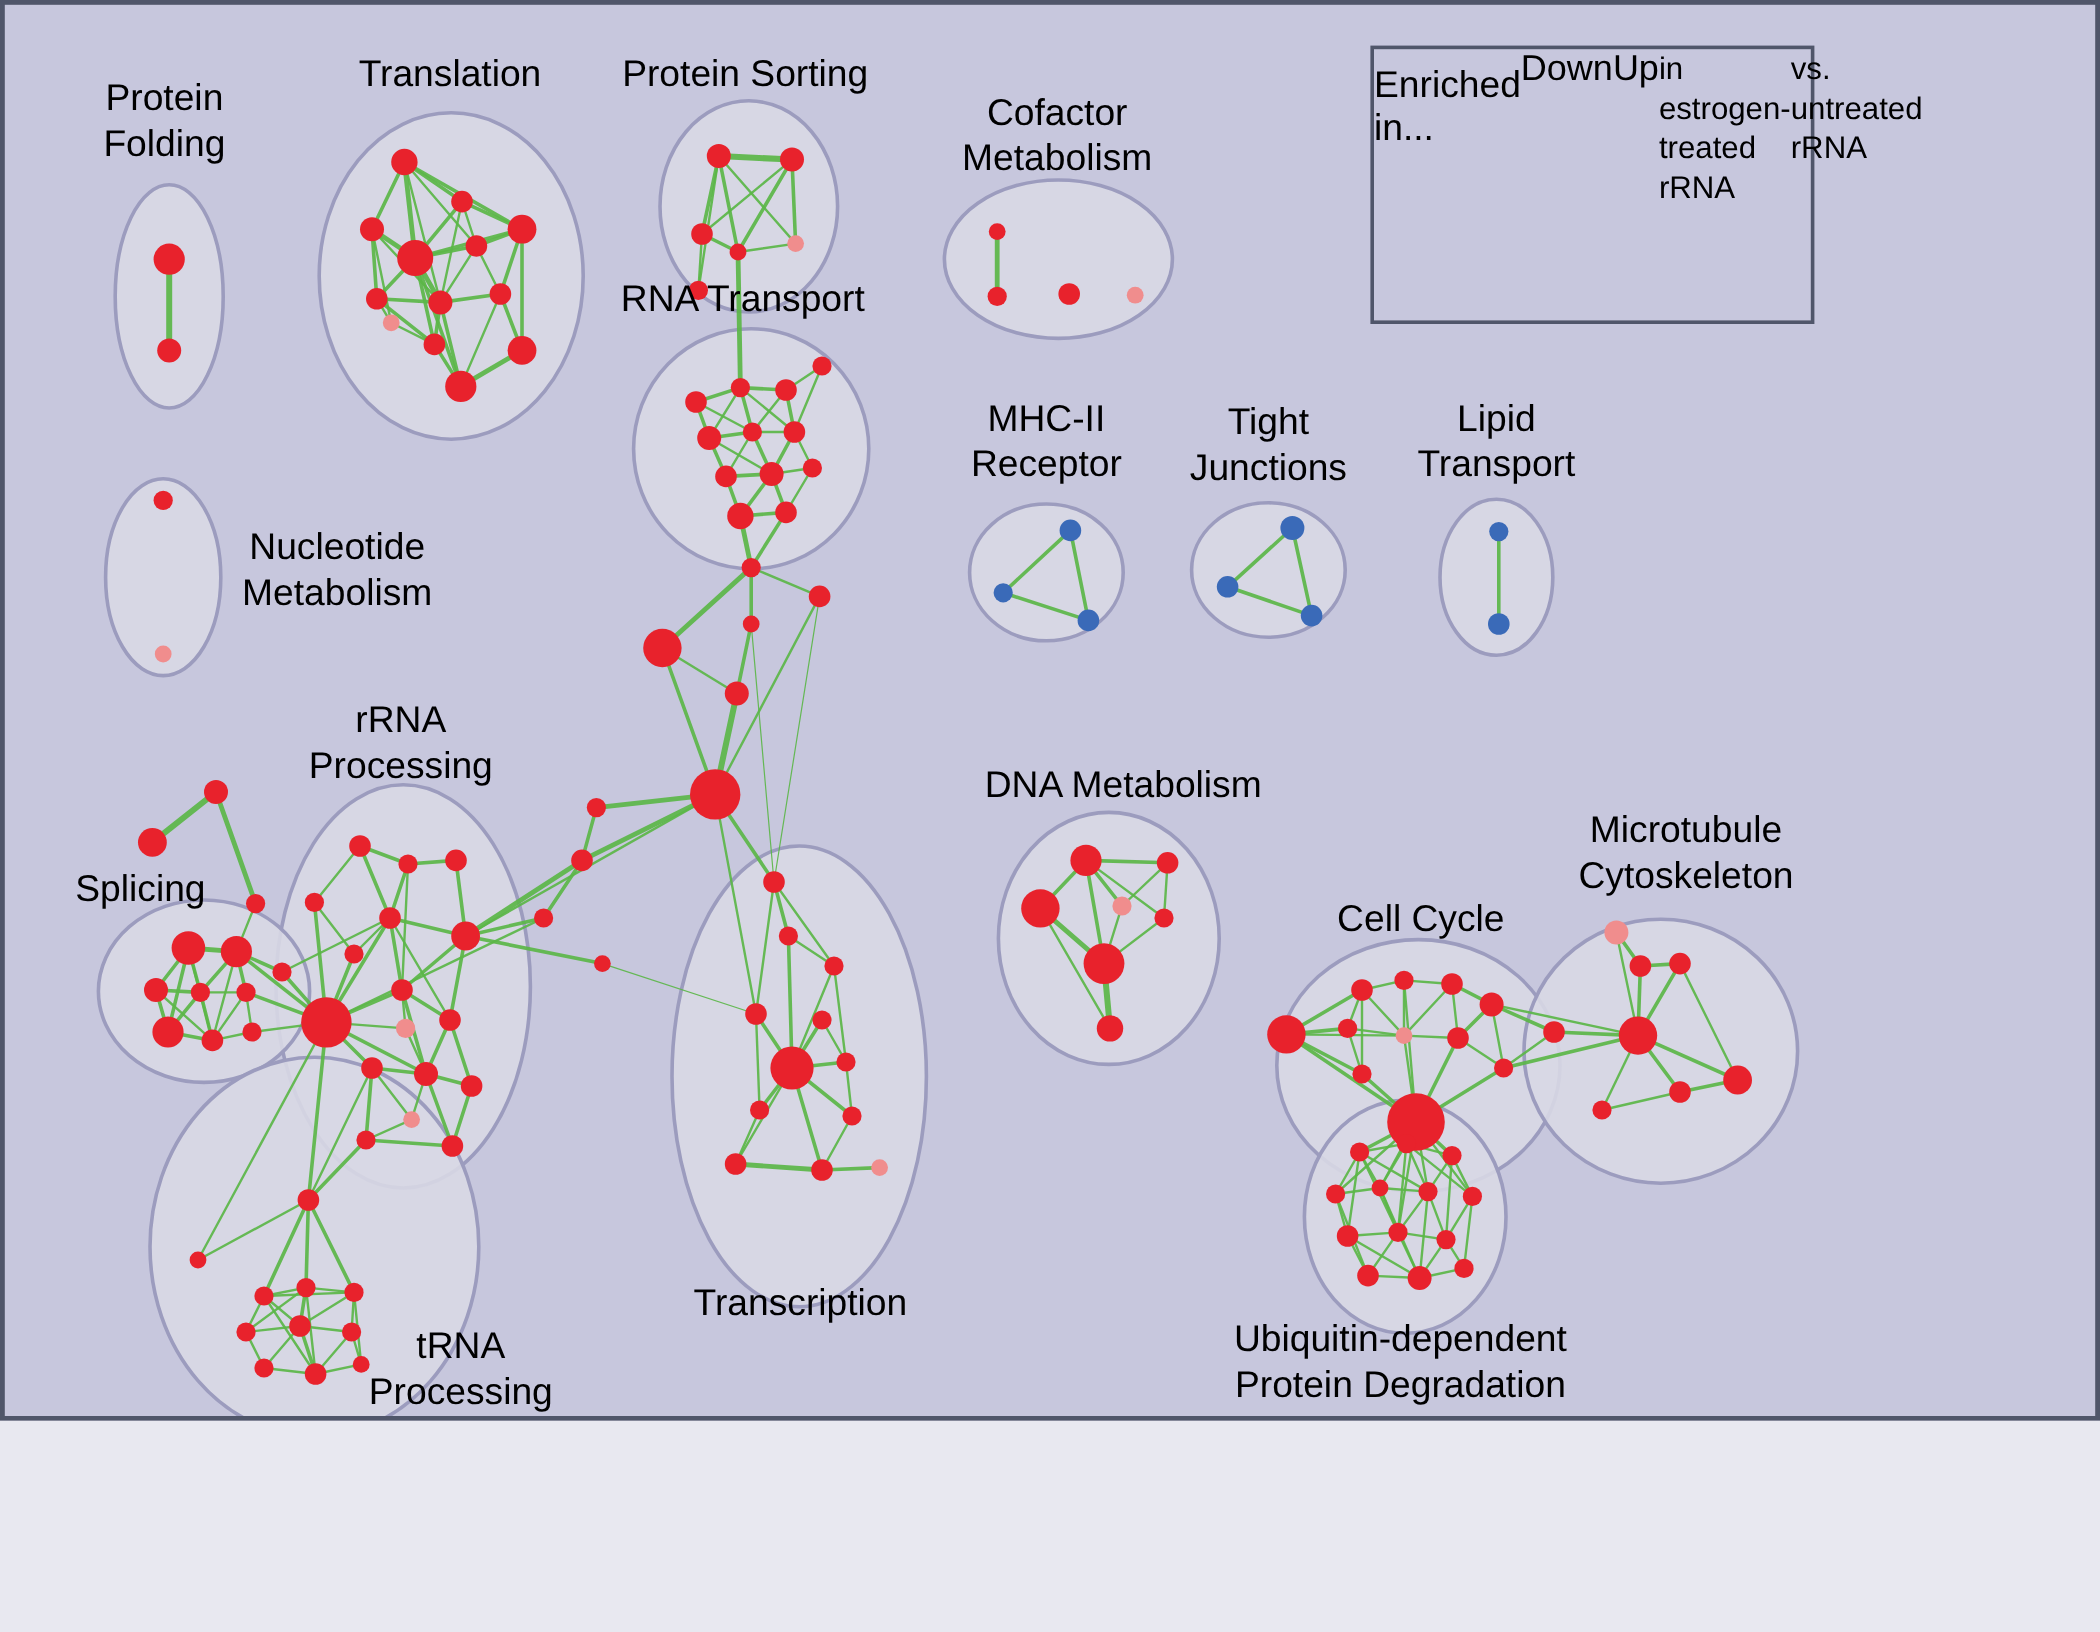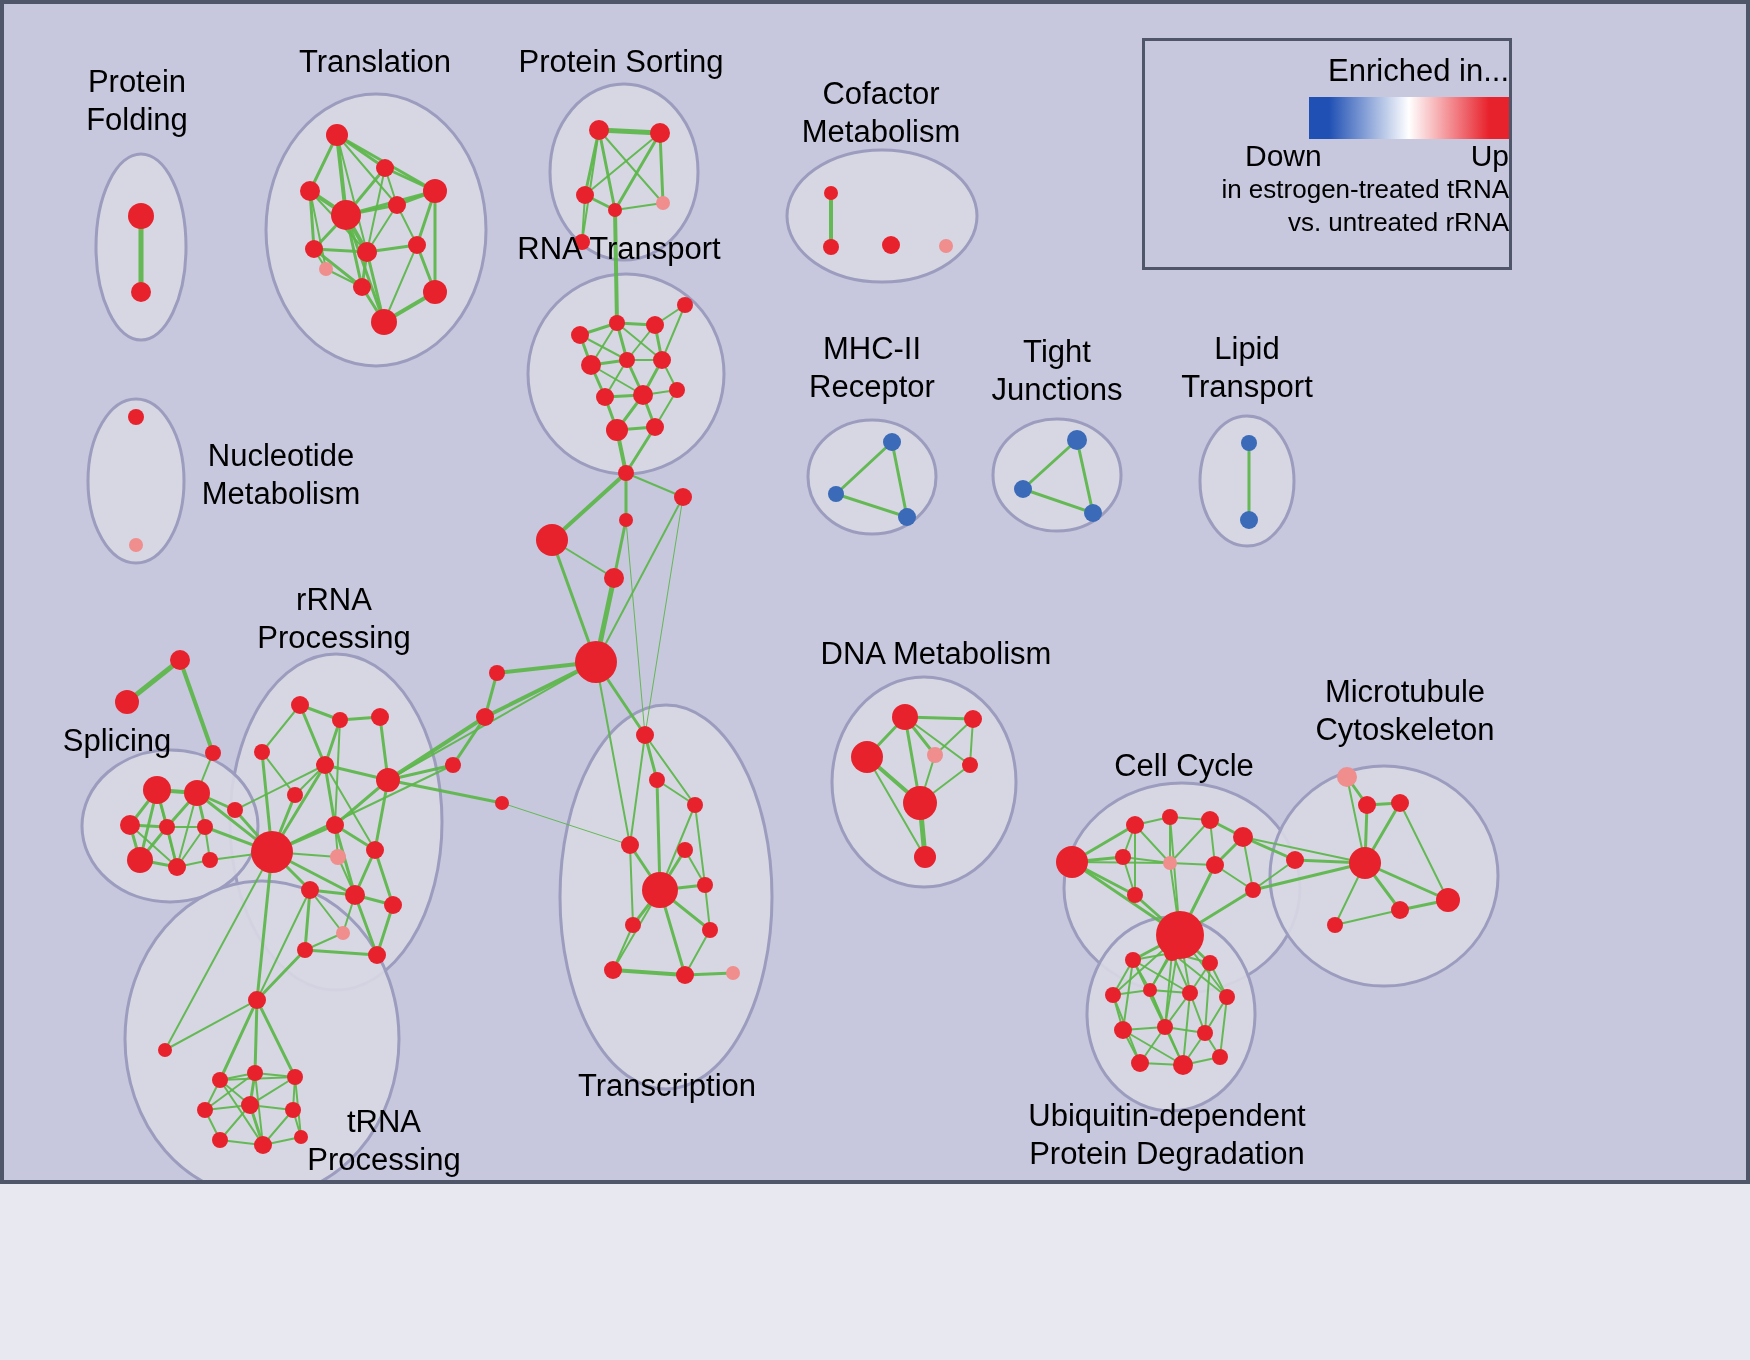--- a/index.html
+++ b/index.html
@@ -1,20 +1,20 @@
 <!DOCTYPE html>
 <html><head>
 <meta charset="utf-8">
 <style>
   html,body{margin:0;padding:0;background:#e8e8f0;}
   body{font-family:"Liberation Sans",sans-serif;}
   #figure{position:relative;width:1750px;height:1184px;box-sizing:border-box;border:4px solid #be185d;overflow:hidden;}
   #network{position:absolute;left:0;top:0;}
   text.cluster-label{font-size:31px;fill:#000;text-anchor:middle;}
-  #legend{position:absolute;left:1138px;top:34px;width:370px;height:232px;box-sizing:border-box;border:3px solid #50566a;display:flex;flex-direction:column;align-items:flex-end;}
+  #legend{position:absolute;left:1138px;top:34px;width:370px;height:232px;box-sizing:border-box;border:3px solid #50566a;display:flex;flex-direction:row;align-items:flex-start;}
   .legend-title{font-size:31px;margin-top:12px;color:#000;}
   .legend-bar{width:200px;height:42px;margin-top:8px;}
   .legend-downup{width:264px;display:flex;justify-content:space-between;font-size:30px;color:#000;}
   .legend-cap{font-size:26px;line-height:33px;color:#000;}
 </style>
 </head>
 <body>
 
 <div id="figure" style="background: rgb(199, 199, 221); border-color: rgb(80, 86, 106);">
   <svg id="network" width="1750" height="1360" viewBox="0 0 1750 1360">
@@ -526,16 +526,16 @@
       </g>
     </svg>
 
   <div id="legend" style="border-color: rgb(80, 86, 106);">
     <div class="legend-title">Enriched in...</div>
     <div class="legend-bar" style="background: linear-gradient(to right, rgb(32, 80, 180) 0%, rgb(32, 80, 180) 10%, rgb(255, 255, 255) 50%, rgb(232, 34, 44) 90%, rgb(232, 34, 44) 100%);"></div>
     <div class="legend-downup">
       <span>Down</span>
       <span>Up</span>
     </div>
-    <div class="legend-cap">in estrogen-treated tRNA</div>
+    <div class="legend-cap">in estrogen-treated rRNA</div>
     <div class="legend-cap">vs. untreated rRNA</div>
   </div>
 </div>
 
 </body></html>

